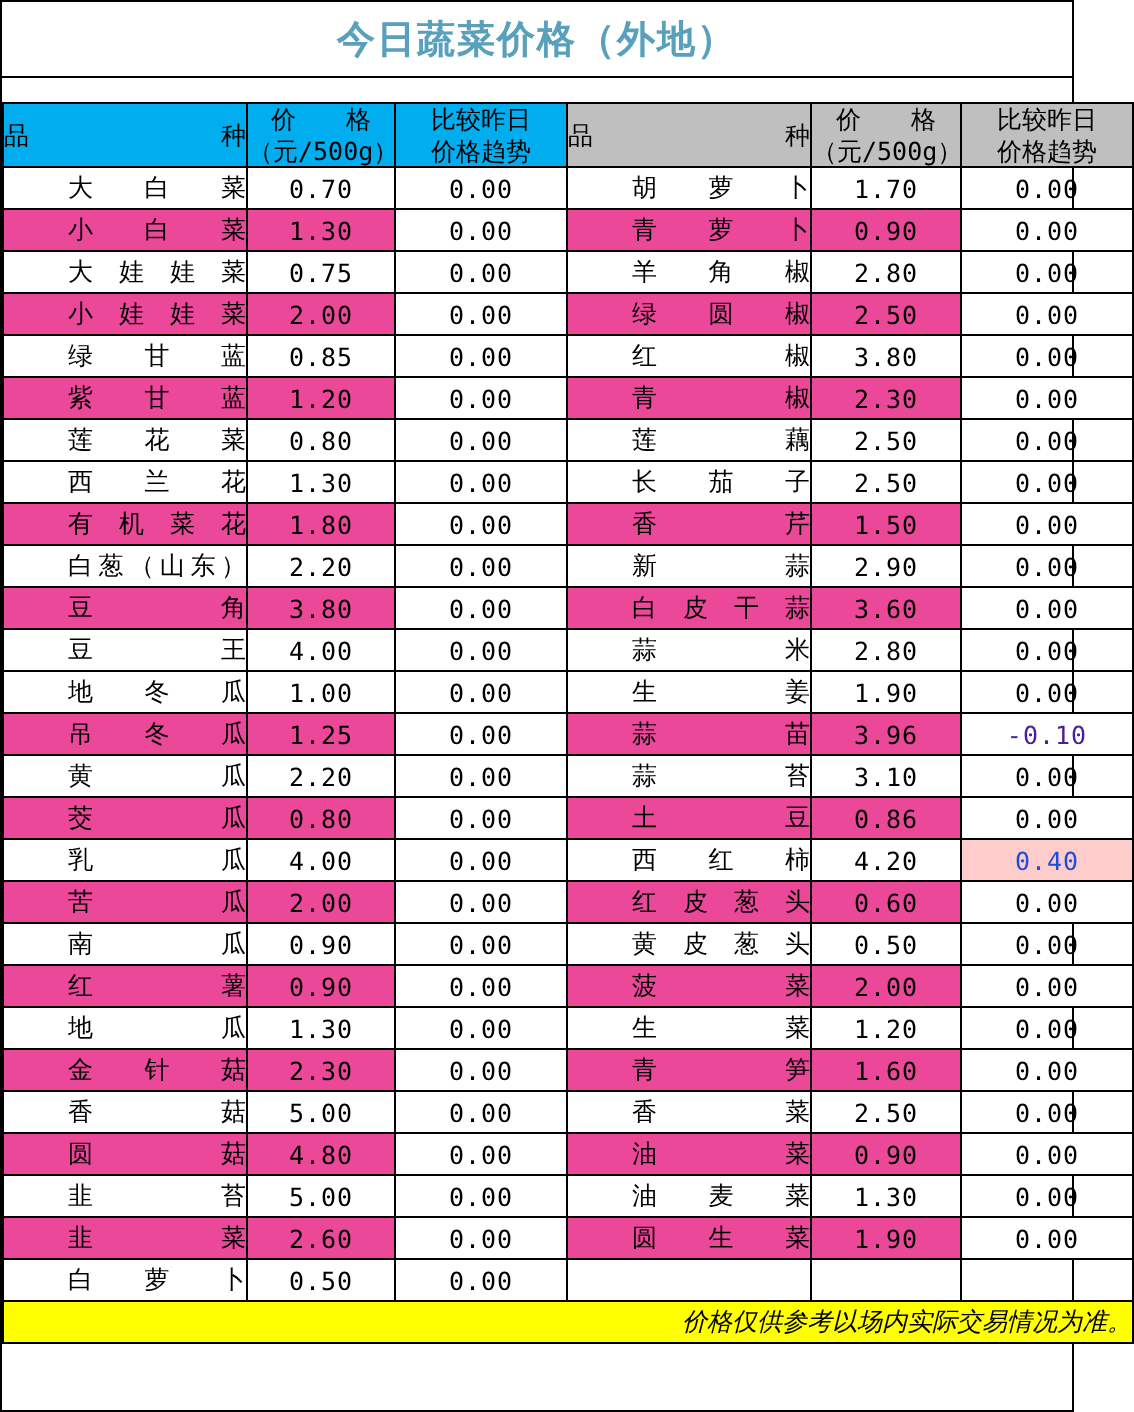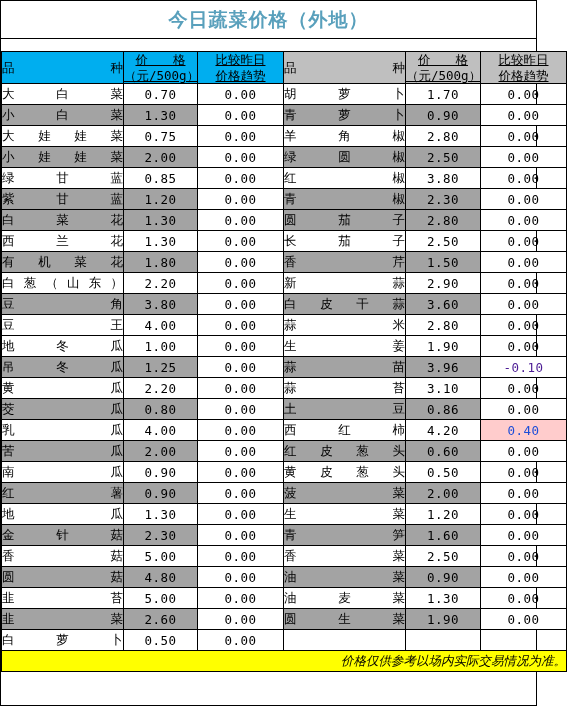--- a/index.html
+++ b/index.html
@@ -72,39 +72,39 @@
     line-height: 1.25;
     font-family: "DejaVu Sans", "Liberation Sans", sans-serif;
   }
   .hd-blue { background: #00AEEF; }
   .hd-gray { background: #BFBFBF; }
   .hd-name {
     text-align: justify;
     text-align-last: justify;
     padding: 0 6px;
   }
-  .hd-stack { display: block; text-decoration: underline; }
+  .hd-stack { display: block; }
 
   
   td.name {
     text-align: justify;
     text-align-last: justify;
     padding: 0 5px;
     font-family: "DejaVu Sans", "Liberation Sans", sans-serif;
     font-size: 12.5px;
   }
   td.name > span { display: inline-block; width: 100%;
-    text-align: justify; text-align-last: justify; }
+    text-align: justify; text-align-last: justify; padding-left: 32px; }
   td.price, td.trend {
     text-align: center;
     font-family: "DejaVu Sans Mono", "Liberation Mono", monospace;
     font-size: 13px;
     letter-spacing: 0.5px;
   }
-  tr.band td.name, tr.band td.price { background: #a3a3a3; }
+  tr.band td.name, tr.band td.price { background: #ec4899; }
   tr.band td.trend { background: #ffffff; }
 
   td.trend.up   { background: #FFCCCC; color: #1d4ed8; }
   td.trend.down { background: #C6EFCE; color: #4c1d95; }
 
   
   .footer-row td {
     background: #FFFF00;
     height: 24px;
     text-align: right;
@@ -197,26 +197,26 @@
           <td class="trend">0.00</td>
         </tr>
         <tr class="band">
           <td class="name"><span>紫甘蓝</span></td>
           <td class="price">1.20</td>
           <td class="trend">0.00</td>
           <td class="name"><span>青椒</span></td>
           <td class="price">2.30</td>
           <td class="trend">0.00</td>
         </tr>
-        <tr class="band">
-          <td class="name"><span>白菜花</span></td>
-          <td class="price">1.30</td>
-          <td class="trend">0.00</td>
-          <td class="name"><span>圆茄子</span></td>
-          <td class="price">2.80</td>
+        <tr>
+          <td class="name"><span>莲花菜</span></td>
+          <td class="price">0.80</td>
+          <td class="trend">0.00</td>
+          <td class="name"><span>莲藕</span></td>
+          <td class="price">2.50</td>
           <td class="trend">0.00</td>
         </tr>
         <tr>
           <td class="name"><span>西兰花</span></td>
           <td class="price">1.30</td>
           <td class="trend">0.00</td>
           <td class="name"><span>长茄子</span></td>
           <td class="price">2.50</td>
           <td class="trend">0.00</td>
         </tr>

